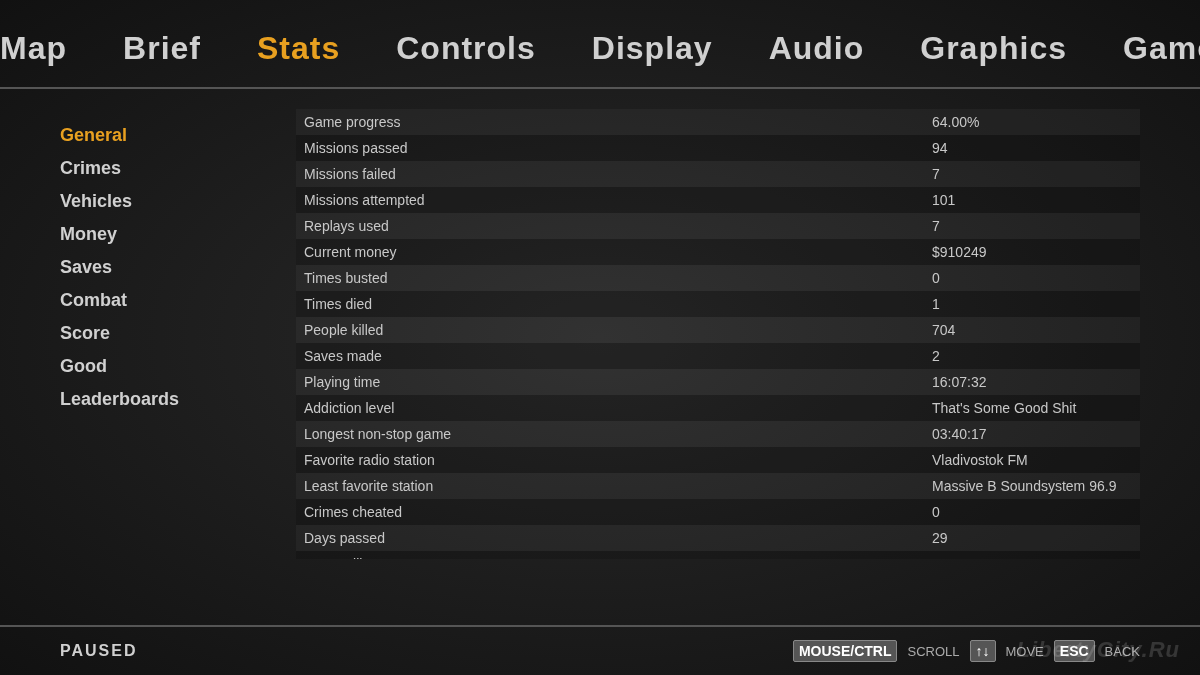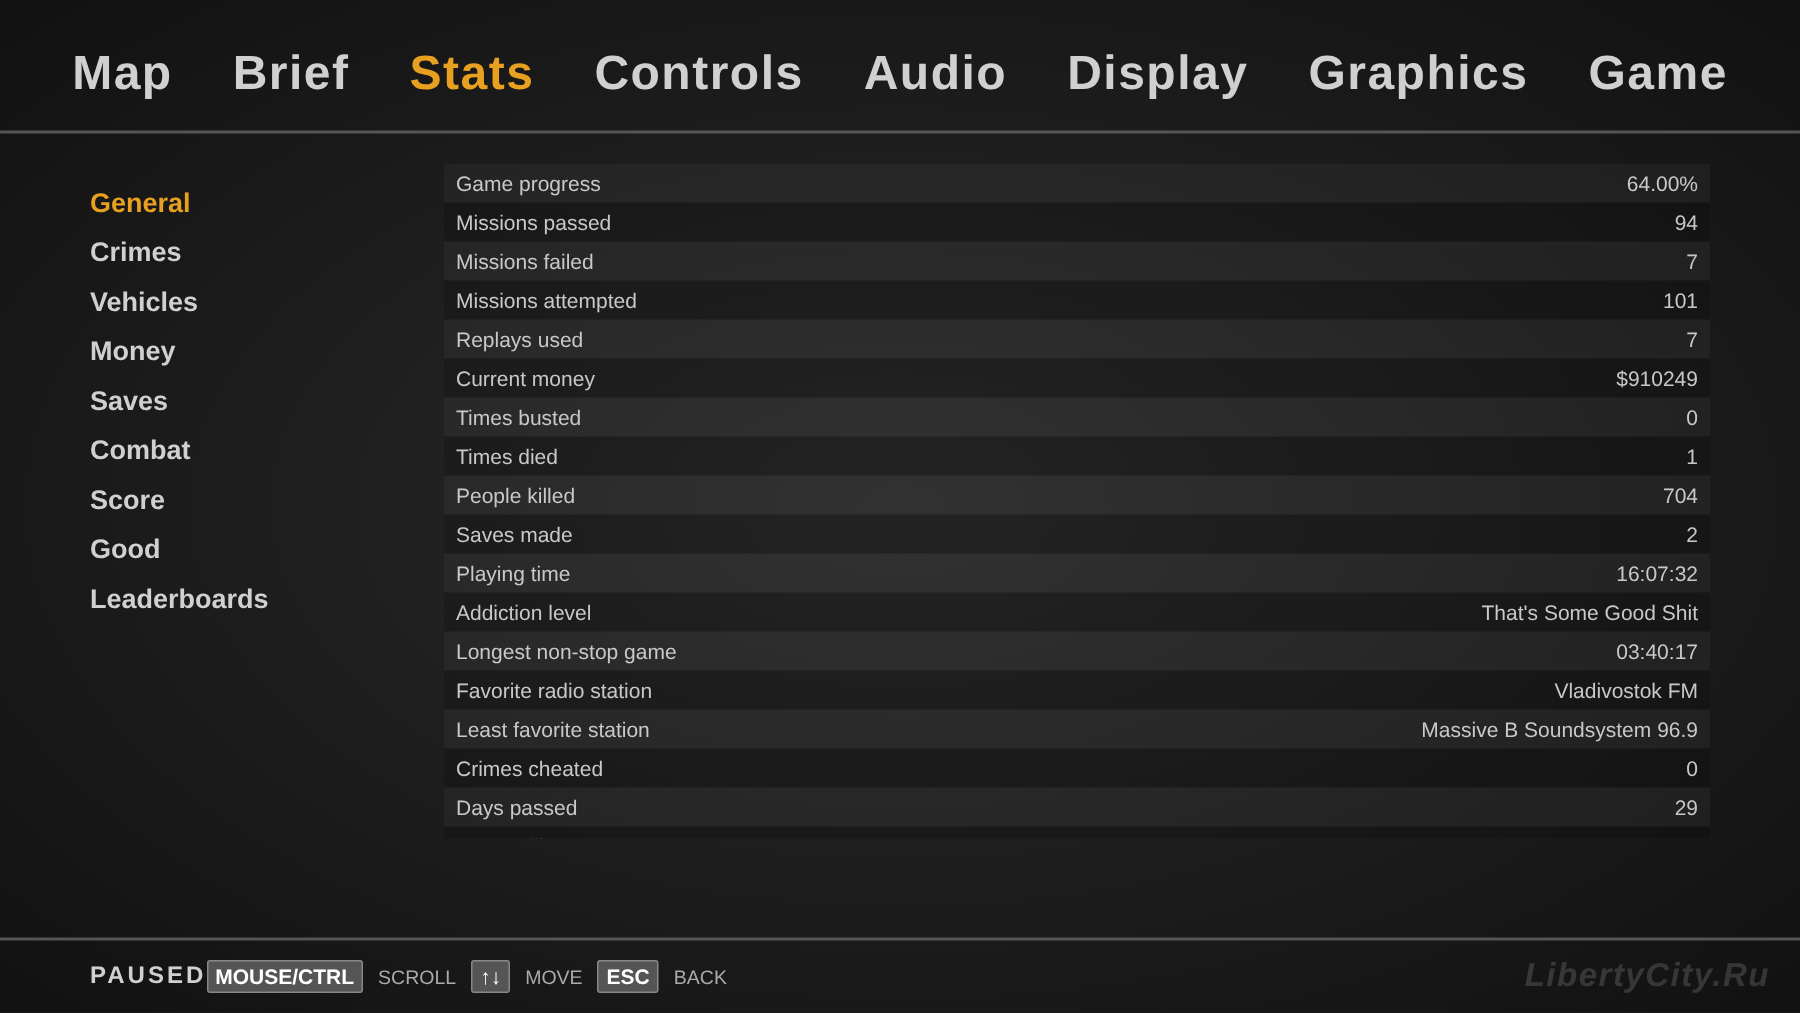--- a/index.html
+++ b/index.html
@@ -33,20 +33,21 @@
     }
 
     .nav-item {
       font-size: 32px;
       font-weight: bold;
       color: #d0d0d0;
       cursor: pointer;
       text-transform: none;
       letter-spacing: 1px;
       font-family: 'Arial', sans-serif;
+      margin-left: 16px;
     }
 
     .nav-item.active {
       color: #e8a020;
     }
 
     
     .main-content {
       position: relative;
       display: flex;
@@ -98,35 +99,34 @@
     }
 
     .stat-label {
       font-size: 14px;
       color: #c8c8c8;
     }
 
     .stat-value {
       font-size: 14px;
       color: #c8c8c8;
-      text-align: right;
       min-width: 200px;
     }
 
     
     .bottom-bar {
       position: absolute;
       bottom: 0;
       left: 0;
       right: 0;
       height: 50px;
       border-top: 2px solid #555;
       display: flex;
       align-items: center;
-      justify-content: flex-start;
+      justify-content: space-between;
       padding: 0 60px;
     }
 
     .paused-text {
       font-size: 16px;
       font-weight: bold;
       color: #d0d0d0;
       letter-spacing: 2px;
     }
 
@@ -164,22 +164,22 @@
 </head>
 <body>
 
 <div class="bg"></div>
 
 <div class="top-nav">
   <span class="nav-item">Map</span>
   <span class="nav-item">Brief</span>
   <span class="nav-item active">Stats</span>
   <span class="nav-item">Controls</span>
+  <span class="nav-item">Display</span>
   <span class="nav-item">Audio</span>
-  <span class="nav-item">Display</span>
   <span class="nav-item">Graphics</span>
   <span class="nav-item">Game</span>
 </div>
 
 <div class="main-content">
 
   <div class="sidebar">
     <div class="sidebar-item active">General</div>
     <div class="sidebar-item">Crimes</div>
     <div class="sidebar-item">Vehicles</div>

